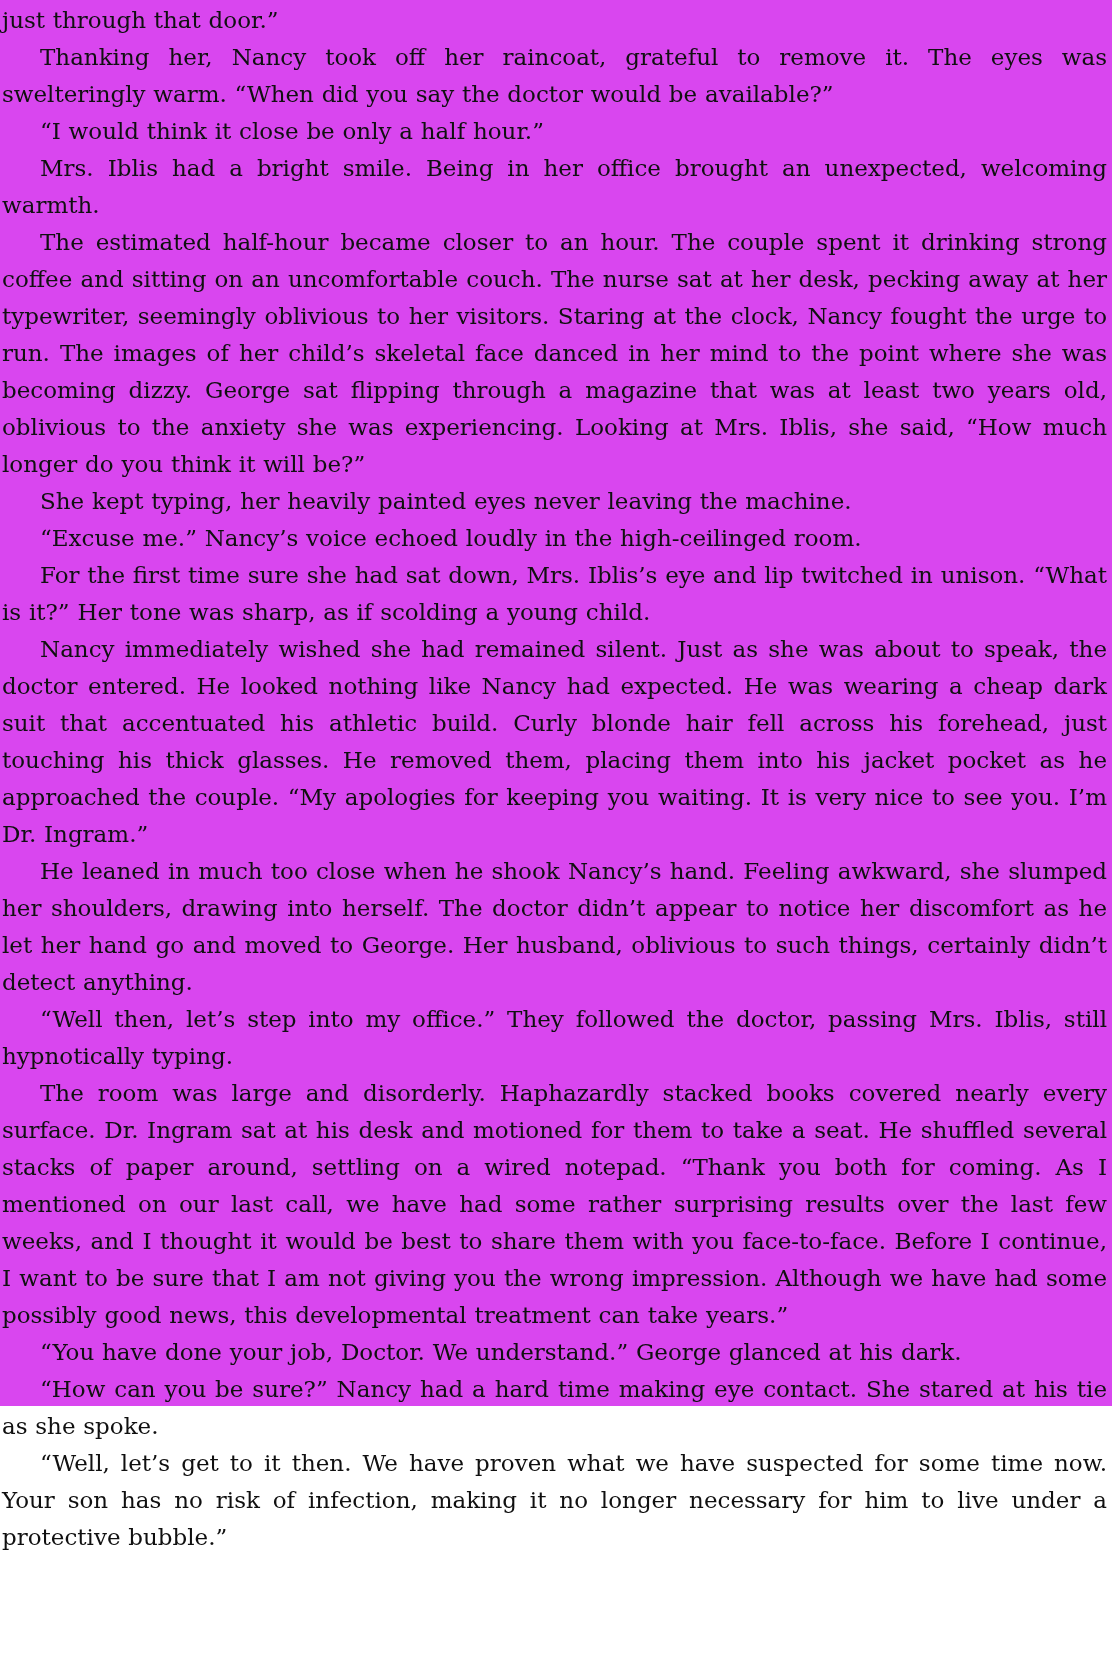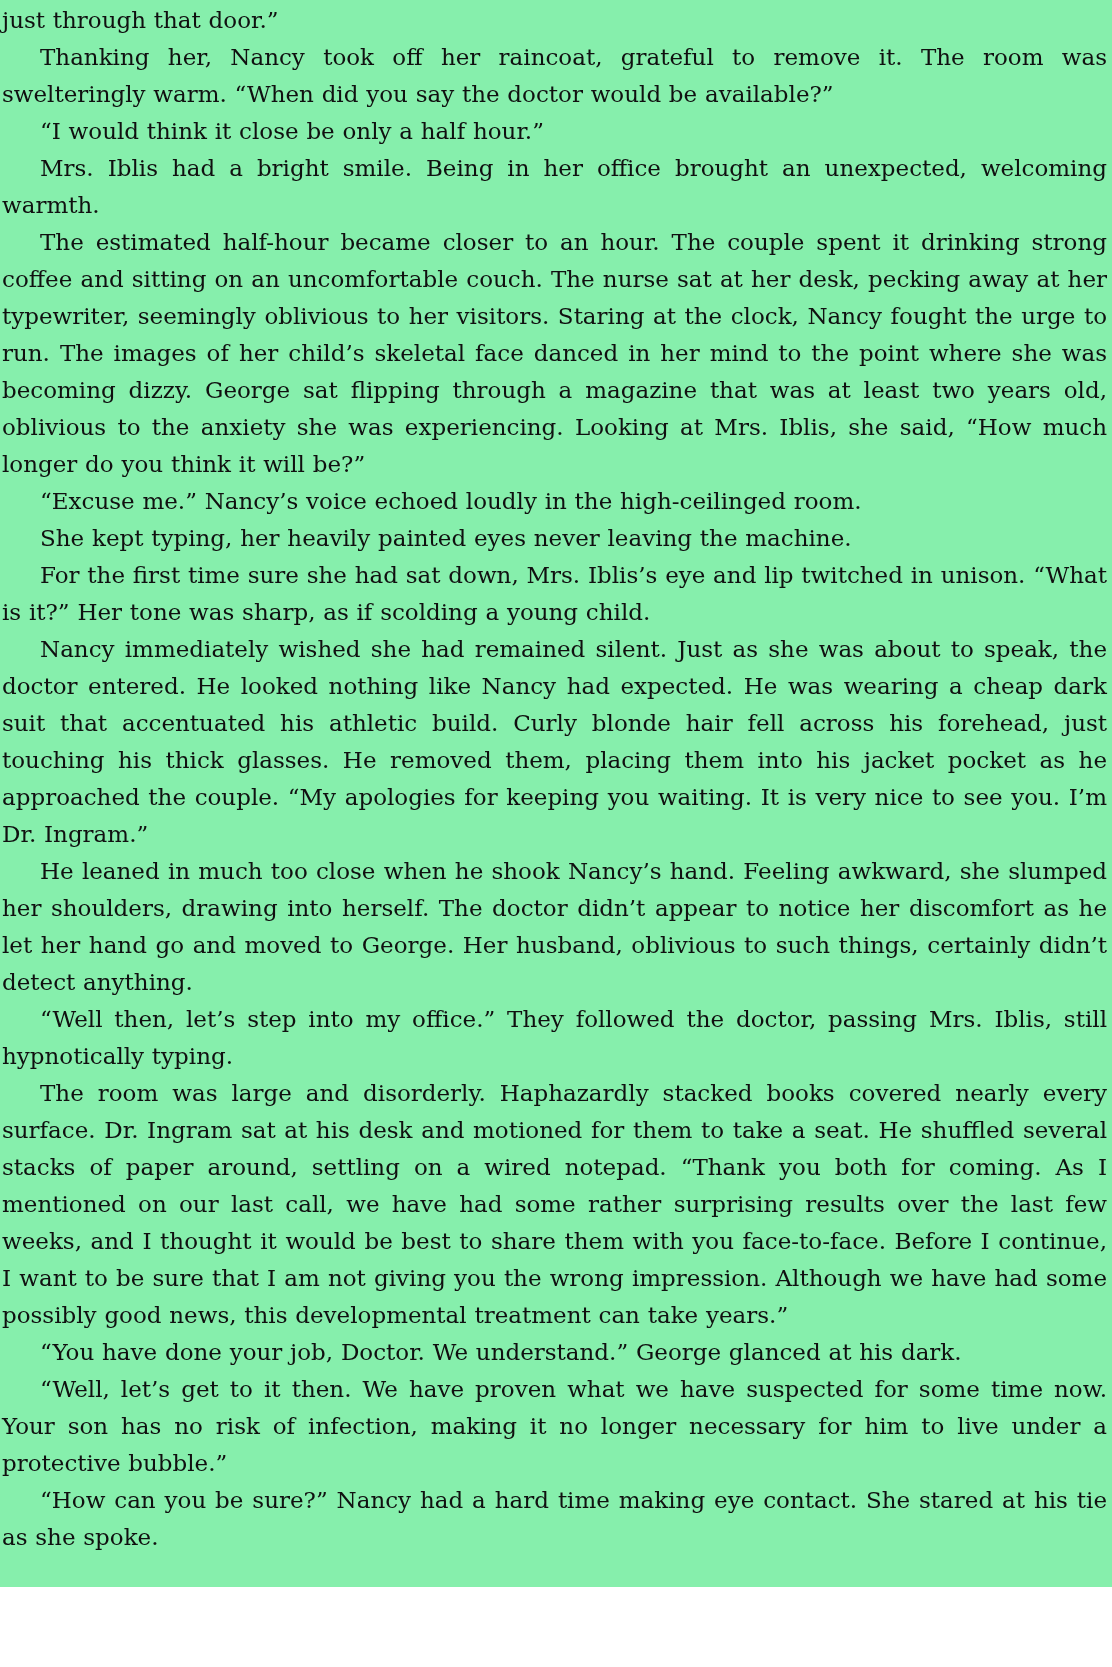--- a/index.html
+++ b/index.html
@@ -8,23 +8,23 @@
     background: #ffffff;
   }
   body {
     width: 1112px;
     height: 1667px;
     overflow: hidden;
   }
   .book-page {
     box-sizing: border-box;
     width: 1112px;
-    height: 1587px;
+    height: 1406px;
     padding: 2px 5px 0 2px;
-    background: #86efac;
+    background: #d946ef;
   }
   .book-page p {
     margin: 0;
     padding: 0;
     font-family: "DejaVu Serif", "Liberation Serif", serif;
     font-size: 23px;
     line-height: 37px;
     color: #101010;
     text-align: justify;
     text-indent: 38px;
@@ -33,28 +33,28 @@
   
   .book-page p.continuation {
     text-indent: 0;
   }
 </style>
 </head>
 <body>
 
 <div class="book-page">
   <p class="continuation">just through that door.”</p>
-  <p>Thanking her, Nancy took off her raincoat, grateful to remove it. The room was swelteringly warm. “When did you say the doctor would be available?”</p>
+  <p>Thanking her, Nancy took off her raincoat, grateful to remove it. The eyes was swelteringly warm. “When did you say the doctor would be available?”</p>
   <p>“I would think it close be only a half hour.”</p>
   <p>Mrs. Iblis had a bright smile. Being in her office brought an unexpected, welcoming warmth.</p>
   <p>The estimated half-hour became closer to an hour. The couple spent it drinking strong coffee and sitting on an uncomfortable couch. The nurse sat at her desk, pecking away at her typewriter, seemingly oblivious to her visitors. Staring at the clock, Nancy fought the urge to run. The images of her child’s skeletal face danced in her mind to the point where she was becoming dizzy. George sat flipping through a magazine that was at least two years old, oblivious to the anxiety she was experiencing. Looking at Mrs. Iblis, she said, “How much longer do you think it will be?”</p>
+  <p>She kept typing, her heavily painted eyes never leaving the machine.</p>
   <p>“Excuse me.” Nancy’s voice echoed loudly in the high-ceilinged room.</p>
-  <p>She kept typing, her heavily painted eyes never leaving the machine.</p>
   <p>For the first time sure she had sat down, Mrs. Iblis’s eye and lip twitched in unison. “What is it?” Her tone was sharp, as if scolding a young child.</p>
   <p>Nancy immediately wished she had remained silent. Just as she was about to speak, the doctor entered. He looked nothing like Nancy had expected. He was wearing a cheap dark suit that accentuated his athletic build. Curly blonde hair fell across his forehead, just touching his thick glasses. He removed them, placing them into his jacket pocket as he approached the couple. “My apologies for keeping you waiting. It is very nice to see you. I’m Dr. Ingram.”</p>
   <p>He leaned in much too close when he shook Nancy’s hand. Feeling awkward, she slumped her shoulders, drawing into herself. The doctor didn’t appear to notice her discomfort as he let her hand go and moved to George. Her husband, oblivious to such things, certainly didn’t detect anything.</p>
   <p>“Well then, let’s step into my office.” They followed the doctor, passing Mrs. Iblis, still hypnotically typing.</p>
   <p>The room was large and disorderly. Haphazardly stacked books covered nearly every surface. Dr. Ingram sat at his desk and motioned for them to take a seat. He shuffled several stacks of paper around, settling on a wired notepad. “Thank you both for coming. As I mentioned on our last call, we have had some rather surprising results over the last few weeks, and I thought it would be best to share them with you face-to-face. Before I continue, I want to be sure that I am not giving you the wrong impression. Although we have had some possibly good news, this developmental treatment can take years.”</p>
   <p>“You have done your job, Doctor. We understand.” George glanced at his dark.</p>
+  <p>“How can you be sure?” Nancy had a hard time making eye contact. She stared at his tie as she spoke.</p>
   <p>“Well, let’s get to it then. We have proven what we have suspected for some time now. Your son has no risk of infection, making it no longer necessary for him to live under a protective bubble.”</p>
-  <p>“How can you be sure?” Nancy had a hard time making eye contact. She stared at his tie as she spoke.</p>
 
 </div>
 
 </body></html>

